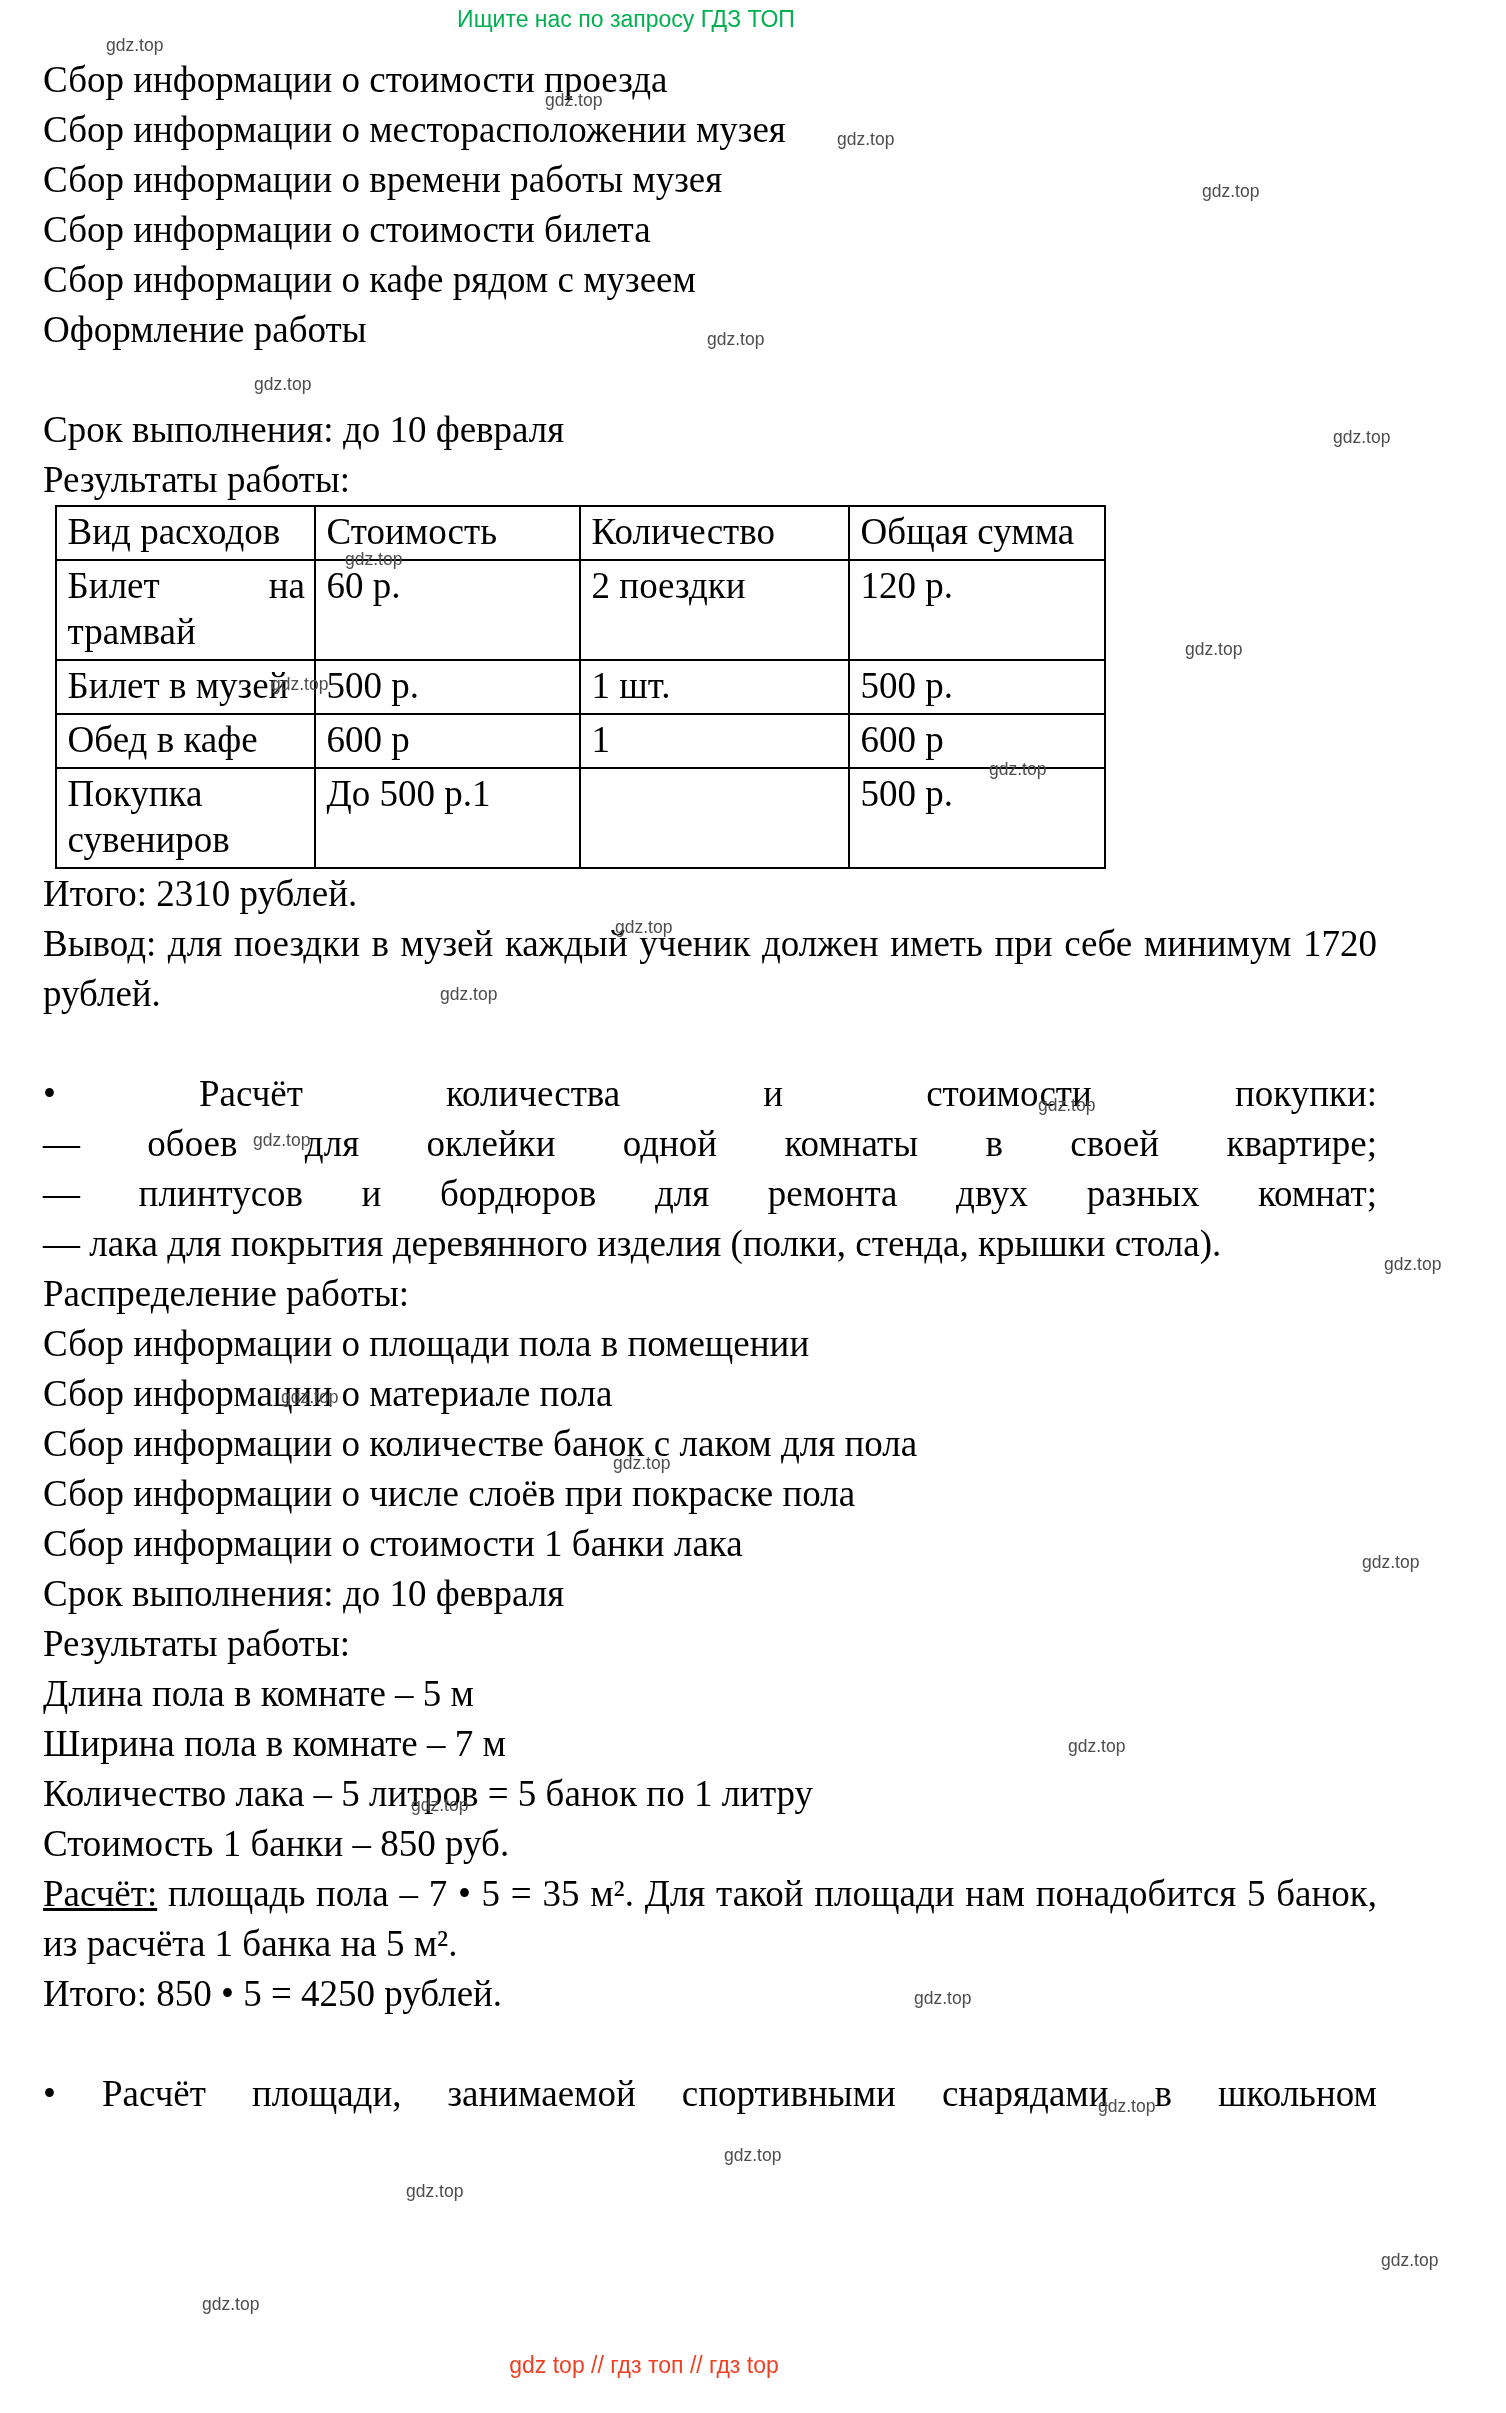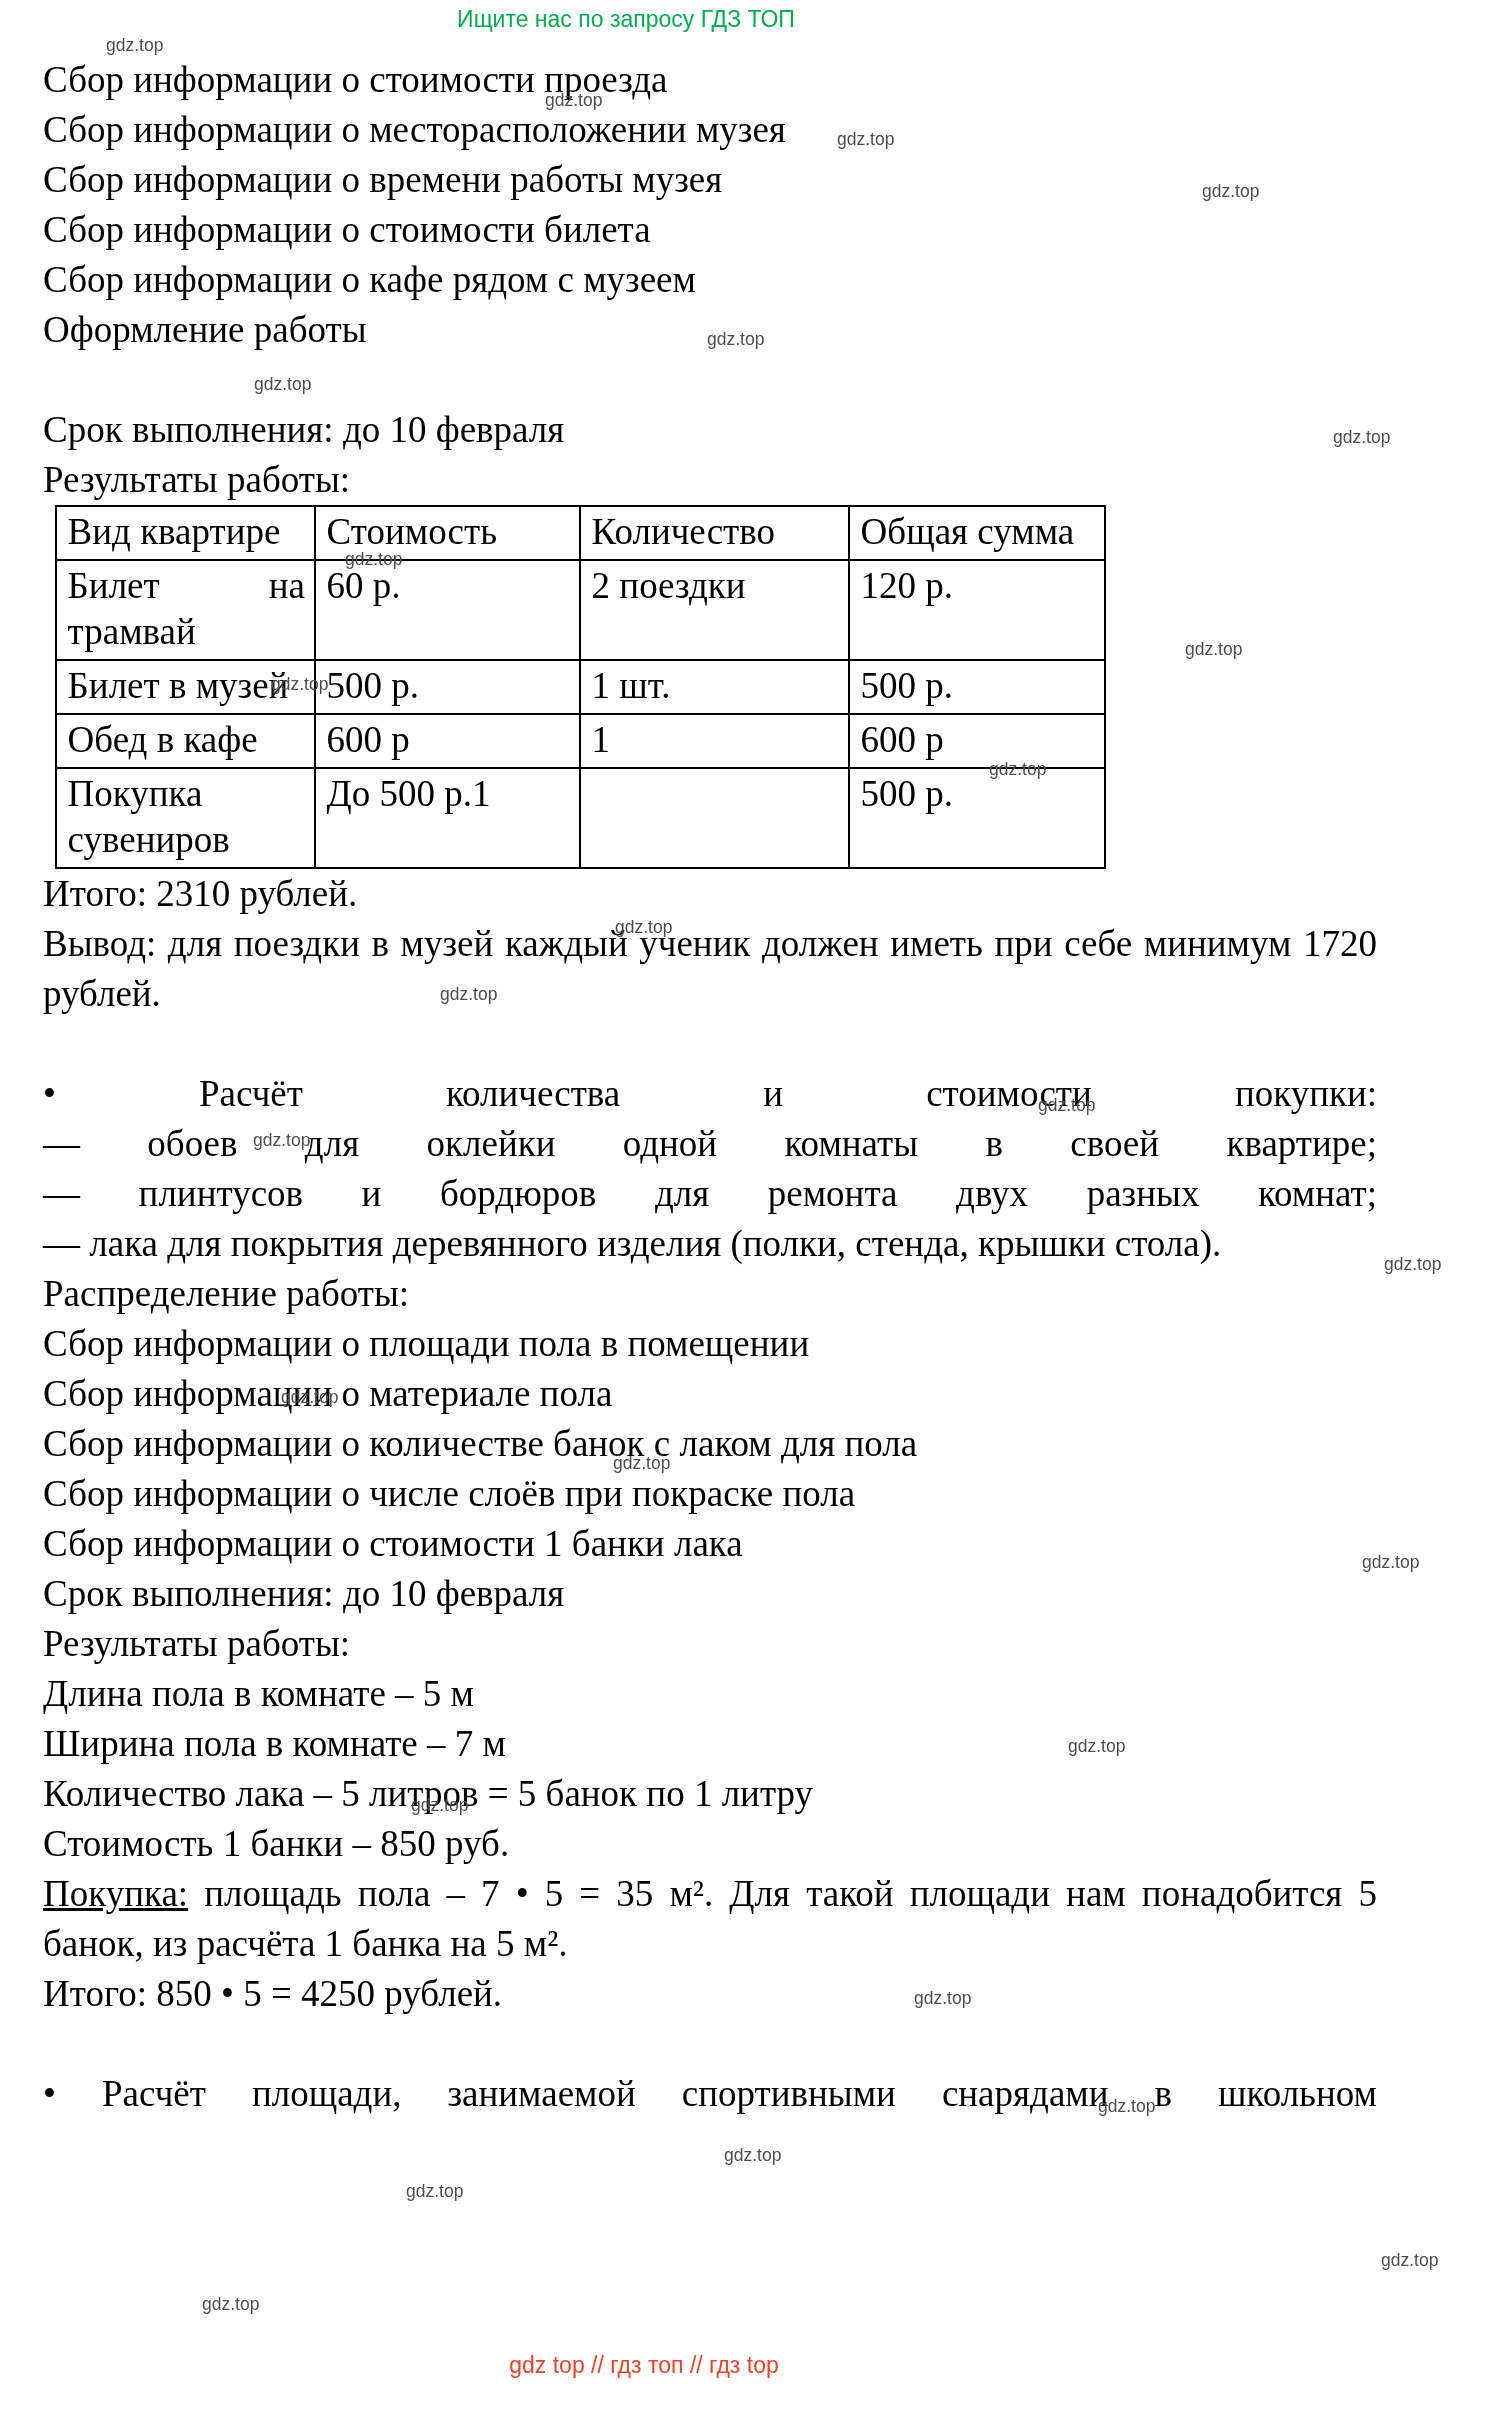--- a/index.html
+++ b/index.html
@@ -80,21 +80,21 @@
 
     <table class="expenses">
       <colgroup>
           <col class="c1">
           <col class="c2">
           <col class="c3">
           <col class="c4">
         </colgroup>
       <tbody>
         <tr>
-          <td class="jc">Вид квартире</td>
+          <td class="jc">Вид расходов</td>
           <td>Стоимость</td>
           <td>Количество</td>
           <td class="jc">Общая сумма</td>
         </tr>
         <tr>
           <td class="jc">Билет на трамвай</td>
           <td>60 р.</td>
           <td>2 поездки</td>
           <td>120 р.</td>
         </tr>
@@ -134,21 +134,21 @@
     <div class="line">Сбор информации о количестве банок с лаком для пола</div>
     <div class="line">Сбор информации о числе слоёв при покраске пола</div>
     <div class="line">Сбор информации о стоимости 1 банки лака</div>
     <div class="line">Срок выполнения: до 10 февраля</div>
     <div class="line">Результаты работы:</div>
     <div class="line">Длина пола в комнате – 5 м</div>
     <div class="line">Ширина пола в комнате – 7 м</div>
     <div class="line">Количество лака – 5 литров = 5 банок по 1 литру</div>
     <div class="line">Стоимость 1 банки – 850 руб.</div>
 
-    <div class="pj"><span class="u">Покупка:</span><span> площадь пола – 7 • 5 = 35 м². Для такой площади нам понадобится 5 банок, из расчёта 1 банка на 5 м².</span></div>
+    <div class="pj"><span class="u">Расчёт:</span><span> площадь пола – 7 • 5 = 35 м². Для такой площади нам понадобится 5 банок, из расчёта 1 банка на 5 м².</span></div>
 
     <div class="line">Итого: 850 • 5 = 4250 рублей.</div>
     <div class="blank"></div>
     <div class="pjf">• Расчёт площади, занимаемой спортивными снарядами в школьном</div>
 
   </div>
 
   <div class="watermark-layer">
       <span class="wm" style="left: 106px; top: 35px;">gdz.top</span>
       <span class="wm" style="left: 545px; top: 90px;">gdz.top</span>

